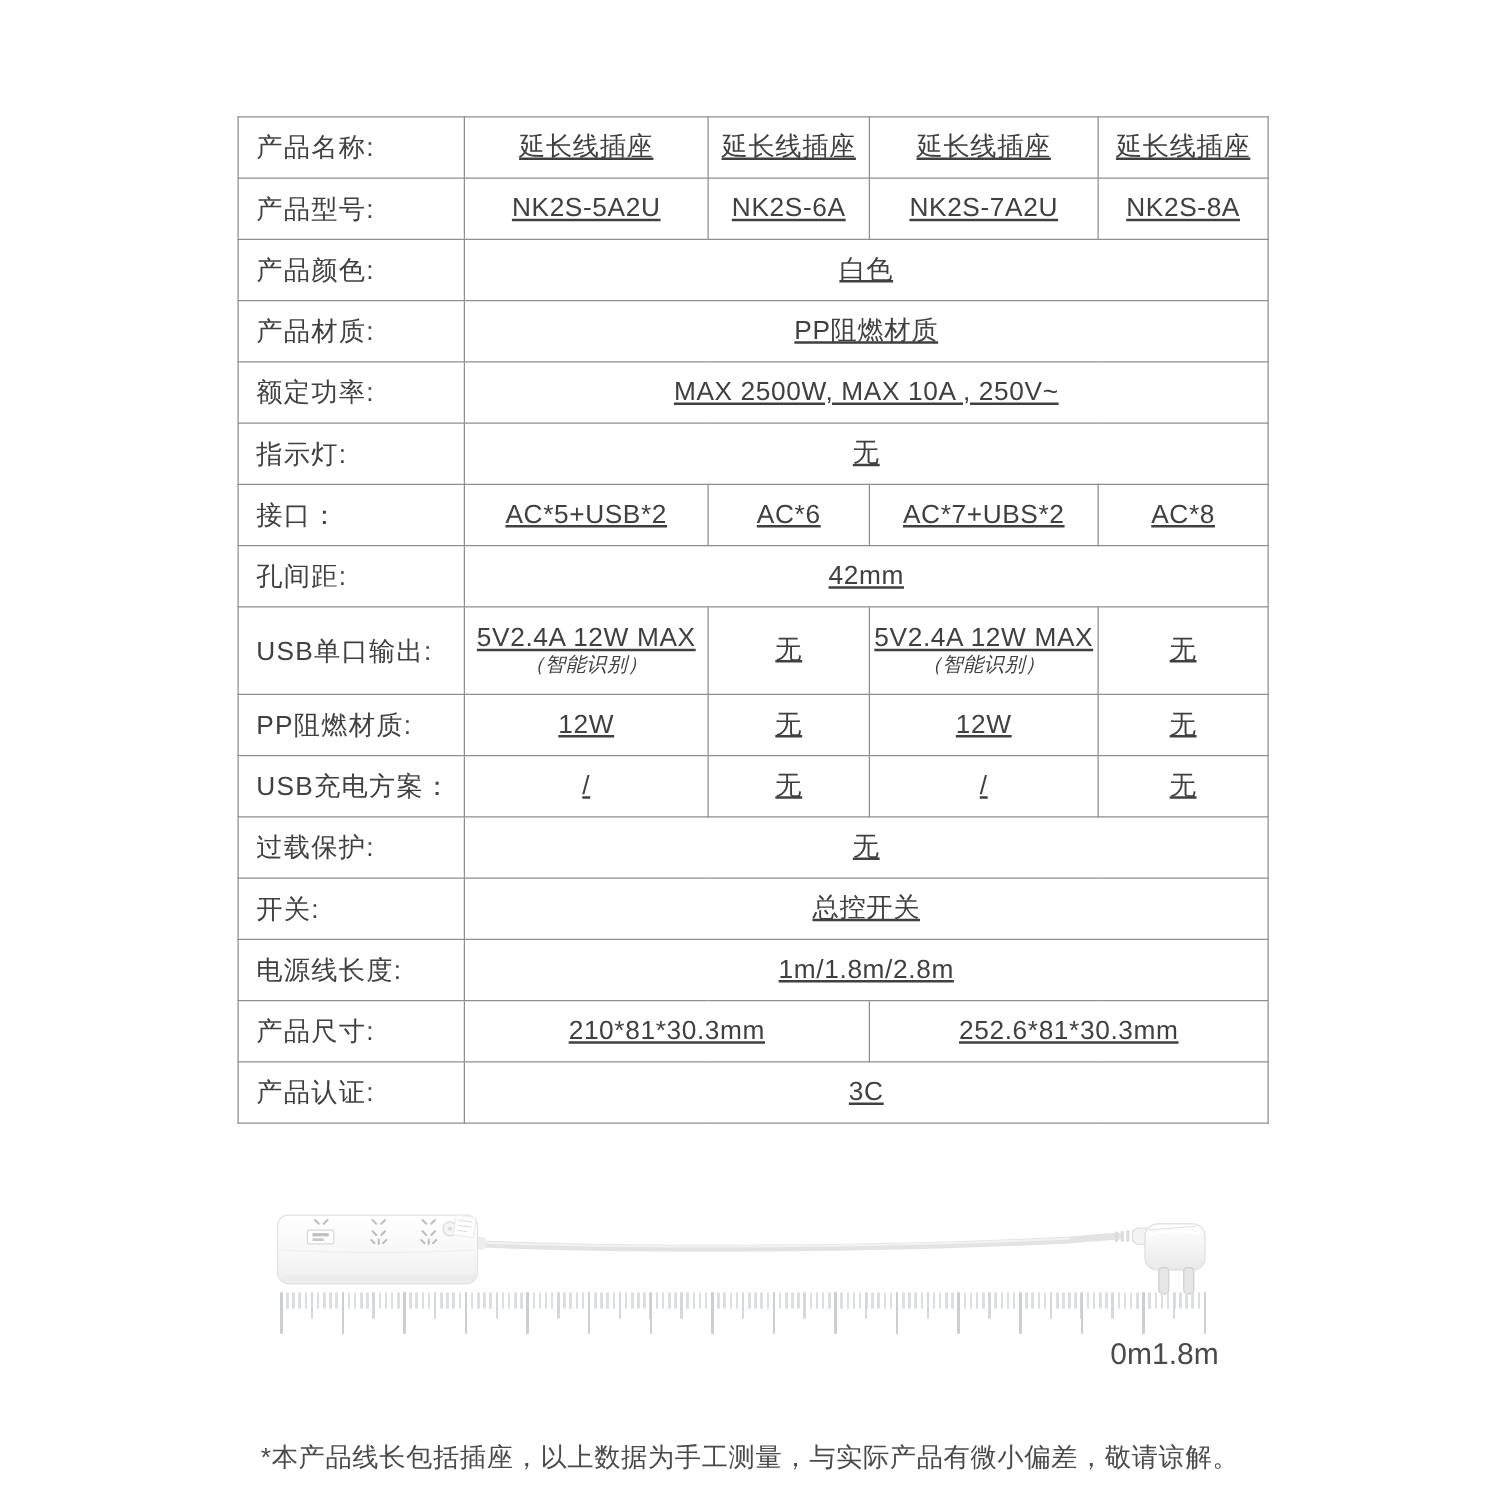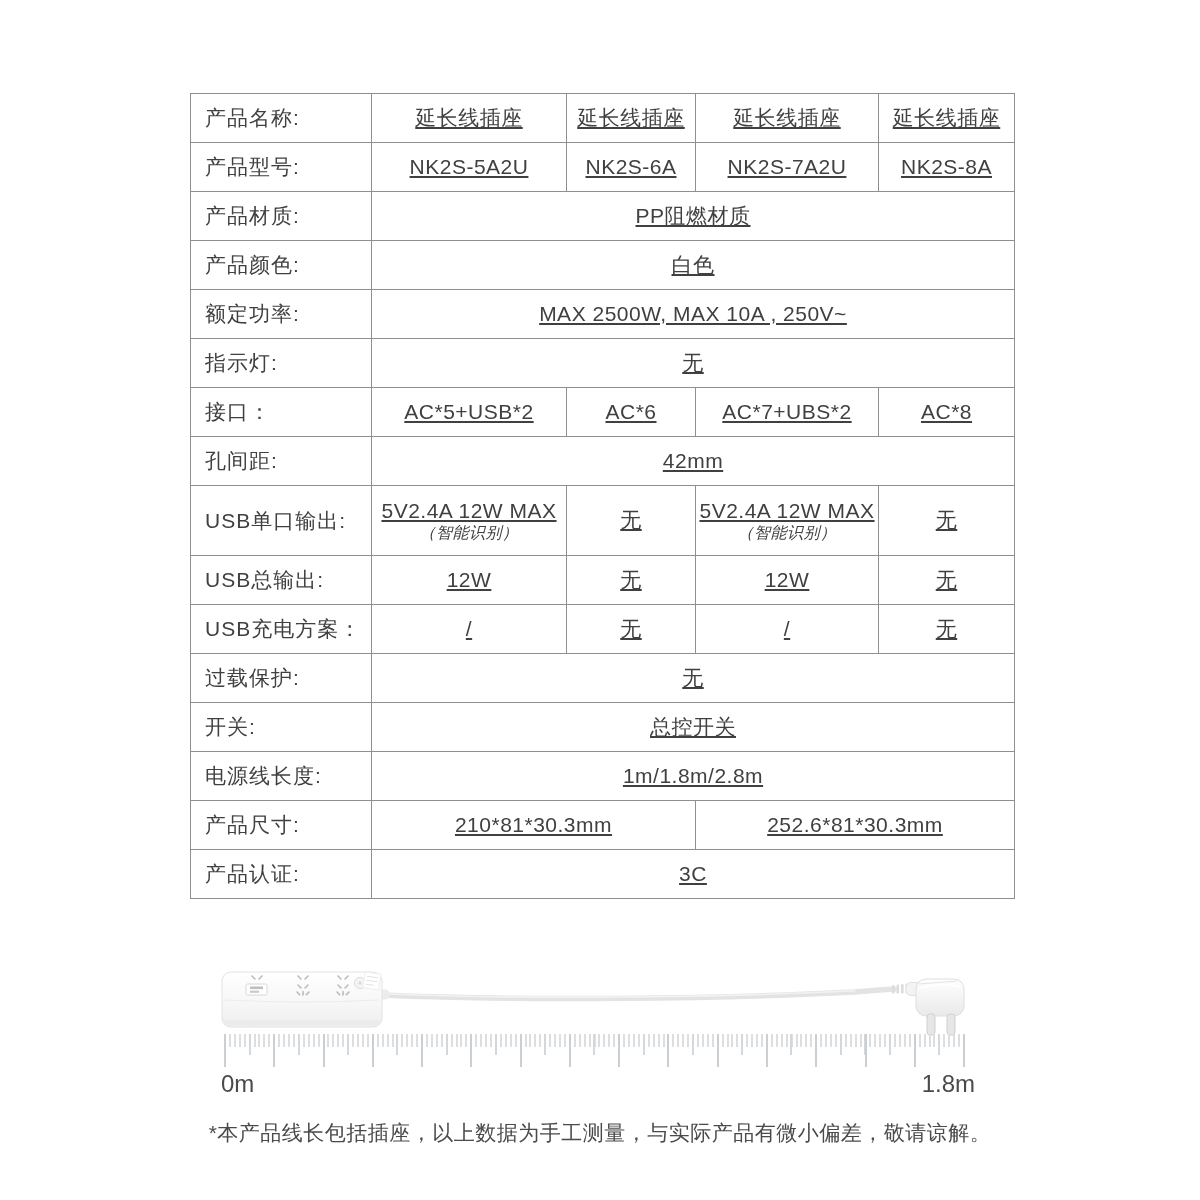--- a/index.html
+++ b/index.html
@@ -47,26 +47,26 @@
       repeating-linear-gradient(90deg, #cbcfd2 0 2px, transparent 2px 49.27px),
       repeating-linear-gradient(90deg, #d4d8da 0 2px, transparent 2px 24.63px),
       repeating-linear-gradient(90deg, #dcdfe1 0 2px, transparent 2px 4.927px);
     background-size: 100% 33px, 100% 21px, 100% 13px;
     background-position: left top, left top, left top;
     background-repeat: no-repeat, no-repeat, no-repeat;
   }
 
   .ruler-labels {
     position: absolute; left: 221px; top: 1070px; width: 754px;
-    display: flex; justify-content: space-between;
+    display: flex; justify-content: flex-end;
     font-size: 24px; color: #4a4a4a;
   }
 
   .footnote {
-    position: absolute; left: 0; top: 1119px; width: 1200px;
+    position: absolute; left: 0; top: 1152px; width: 1200px;
     text-align: center;
     font-size: 21px; color: #4a4a4a;
     letter-spacing: 0.5px;
   }
 </style>
 </head>
 <body>
 
 <div class="page">
 
@@ -103,29 +103,29 @@
             <div class="cell-main">NK2S-6A</div>
           </td>
           <td class="value-cell">
             <div class="cell-main">NK2S-7A2U</div>
           </td>
           <td class="value-cell">
             <div class="cell-main">NK2S-8A</div>
           </td>
         </tr>
         <tr>
+          <td class="label-cell">产品颜色:</td>
+          <td class="value-cell" colspan="4">
+            <div class="cell-main">白色</div>
+          </td>
+        </tr>
+        <tr>
           <td class="label-cell">产品材质:</td>
           <td class="value-cell" colspan="4">
             <div class="cell-main">PP阻燃材质</div>
-          </td>
-        </tr>
-        <tr>
-          <td class="label-cell">产品颜色:</td>
-          <td class="value-cell" colspan="4">
-            <div class="cell-main">白色</div>
           </td>
         </tr>
         <tr>
           <td class="label-cell">额定功率:</td>
           <td class="value-cell" colspan="4">
             <div class="cell-main">MAX 2500W, MAX 10A , 250V~</div>
           </td>
         </tr>
         <tr>
           <td class="label-cell">指示灯:</td>
@@ -165,21 +165,21 @@
           </td>
           <td class="value-cell">
             <div class="cell-main">5V2.4A 12W MAX</div>
             <div class="cell-sub">（智能识别）</div>
           </td>
           <td class="value-cell">
             <div class="cell-main">无</div>
           </td>
         </tr>
         <tr>
-          <td class="label-cell">USB总输出:</td>
+          <td class="label-cell">PP阻燃材质:</td>
           <td class="value-cell">
             <div class="cell-main">12W</div>
           </td>
           <td class="value-cell">
             <div class="cell-main">无</div>
           </td>
           <td class="value-cell">
             <div class="cell-main">12W</div>
           </td>
           <td class="value-cell">

